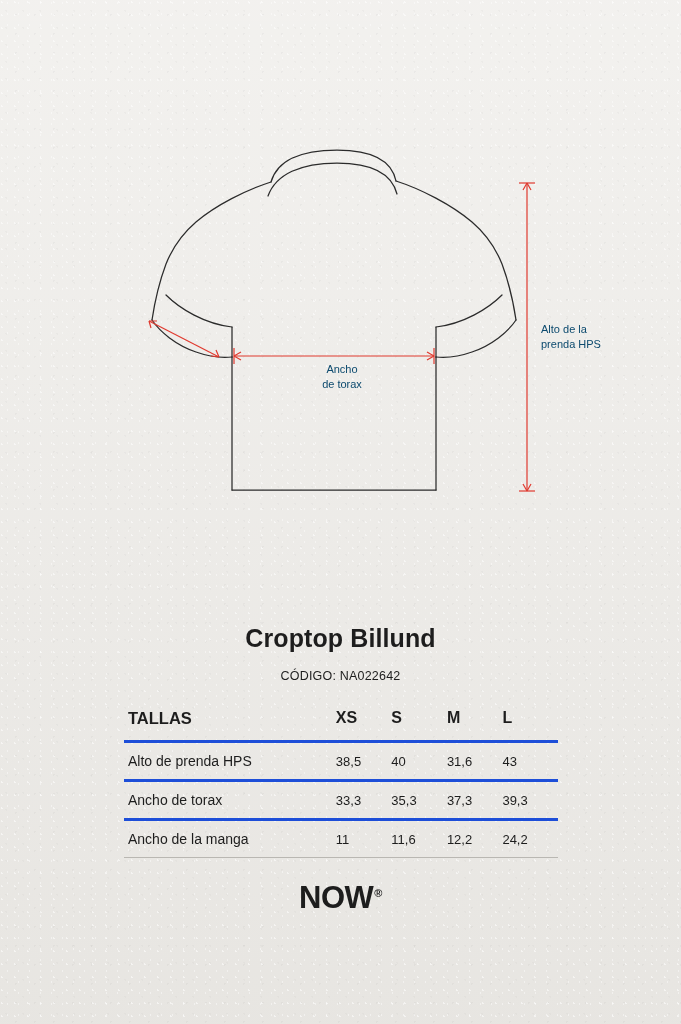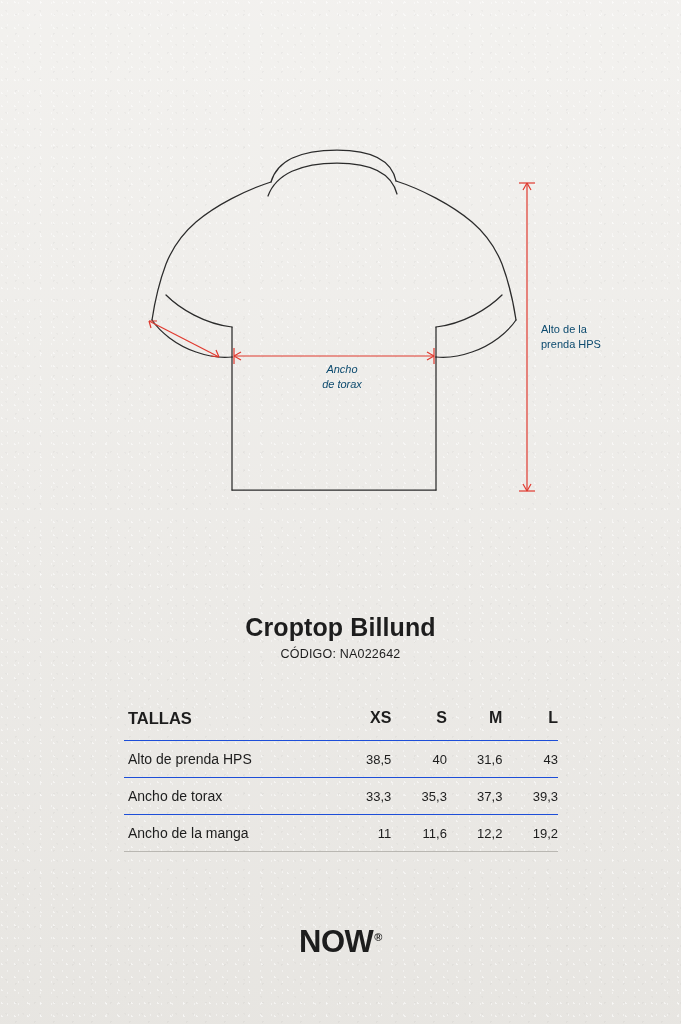--- a/index.html
+++ b/index.html
@@ -53,60 +53,59 @@
   }
   .lbl-sleeve {
     left: 112px;
     top: 352px;
     width: 96px;
   }
   .lbl-chest {
     left: 290px;
     top: 362px;
     width: 104px;
-    font-style: italic;
   }
   .lbl-height {
     left: 541px;
     top: 322px;
     width: 108px;
     text-align: left;
   }
 
   
   .title-block {
     position: absolute;
     left: 0;
     top: 608px;
     width: 681px;
     text-align: center;
   }
   .product-title {
     font-size: 25px;
     font-weight: 700;
     letter-spacing: 0.1px;
-    margin: 5px;
+    margin: 16px;
   }
   .product-code {
     font-size: 12.5px;
     letter-spacing: 0.2px;
   }
 
   
   .size-table {
     position: absolute;
     left: 124px;
     top: 700px;
     width: 434px;
     border-collapse: collapse;
     font-size: 13.5px;
   }
   .size-table th,
   .size-table td {
-    border-bottom: 1px solid #1d4ed8;
+    border-bottom: 3px solid #1d4ed8;
     padding: 0;
     font-weight: 400;
     height: 36px;
     vertical-align: middle;
   }
   .size-table thead th {
     font-size: 16.5px;
     font-weight: 700;
     padding-bottom: 4px;
   }
@@ -115,21 +114,21 @@
     font-weight: 700;
   }
   .size-table th.col-label,
   .size-table td.col-label {
     text-align: left;
     width: 210px;
     padding-left: 4px;
   }
   .size-table th.col-size,
   .size-table td.col-size {
-    text-align: right;
+    text-align: left;
     width: 56px;
     font-size: 13px;
   }
   .size-table td.col-label {
     font-size: 14px;
   }
   .size-table tbody tr:last-child th,
   .size-table tbody tr:last-child td {
     border-bottom: 1px solid #b9b7b2;
   }
@@ -141,21 +140,20 @@
     top: 880px;
     width: 681px;
     text-align: center;
   }
   .brand-name {
     font-size: 31px;
     font-weight: 700;
     letter-spacing: -0.5px;
     display: inline-block;
     position: relative;
-    margin-top: 44px;
   }
   .brand-reg {
     font-size: 11px;
     font-weight: 700;
     vertical-align: super;
     margin-left: 1px;
   }
 </style>
 </head>
 <body>
@@ -252,21 +250,21 @@
         <td class="col-size">33,3</td>
         <td class="col-size">35,3</td>
         <td class="col-size">37,3</td>
         <td class="col-size">39,3</td>
       </tr>
       <tr>
         <td class="col-label">Ancho de la manga</td>
         <td class="col-size">11</td>
         <td class="col-size">11,6</td>
         <td class="col-size">12,2</td>
-        <td class="col-size">19,2</td>
+        <td class="col-size">24,2</td>
       </tr>
     </tbody>
   </table>
 
   <div class="brand">
     <span class="brand-name"><span>NOW</span><span class="brand-reg">®</span></span>
   </div>
 </div>
 
 </body></html>

